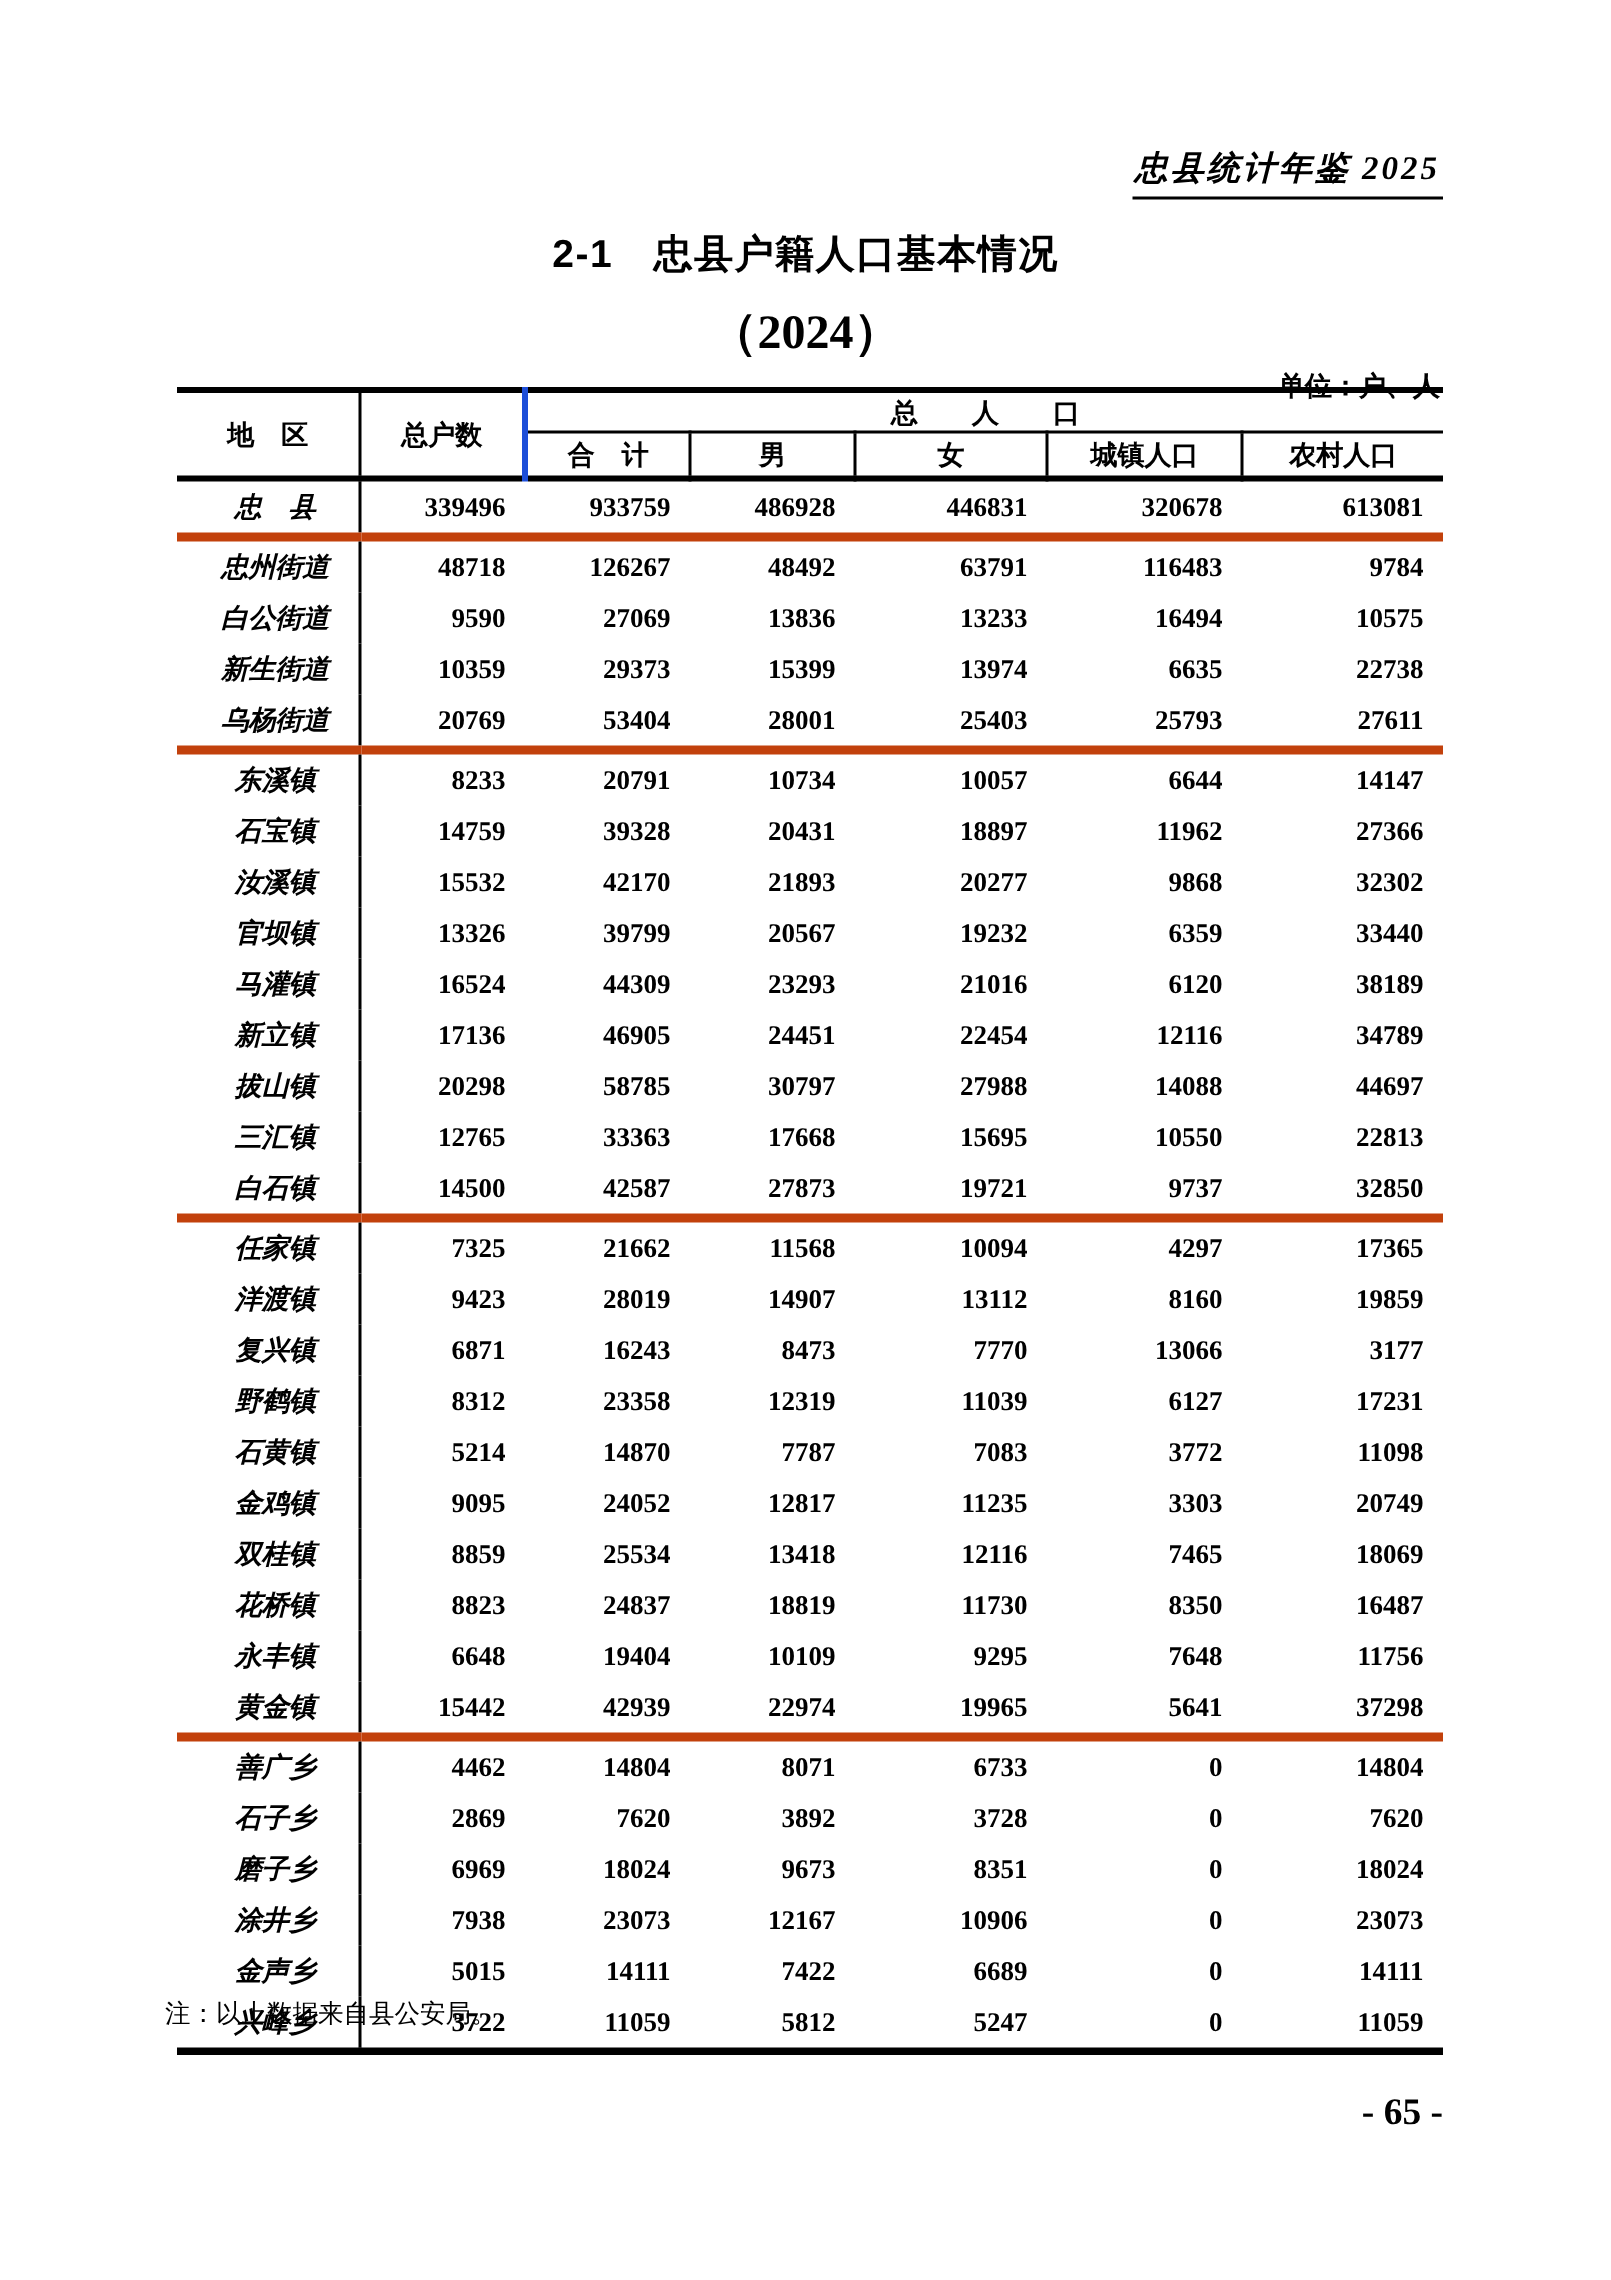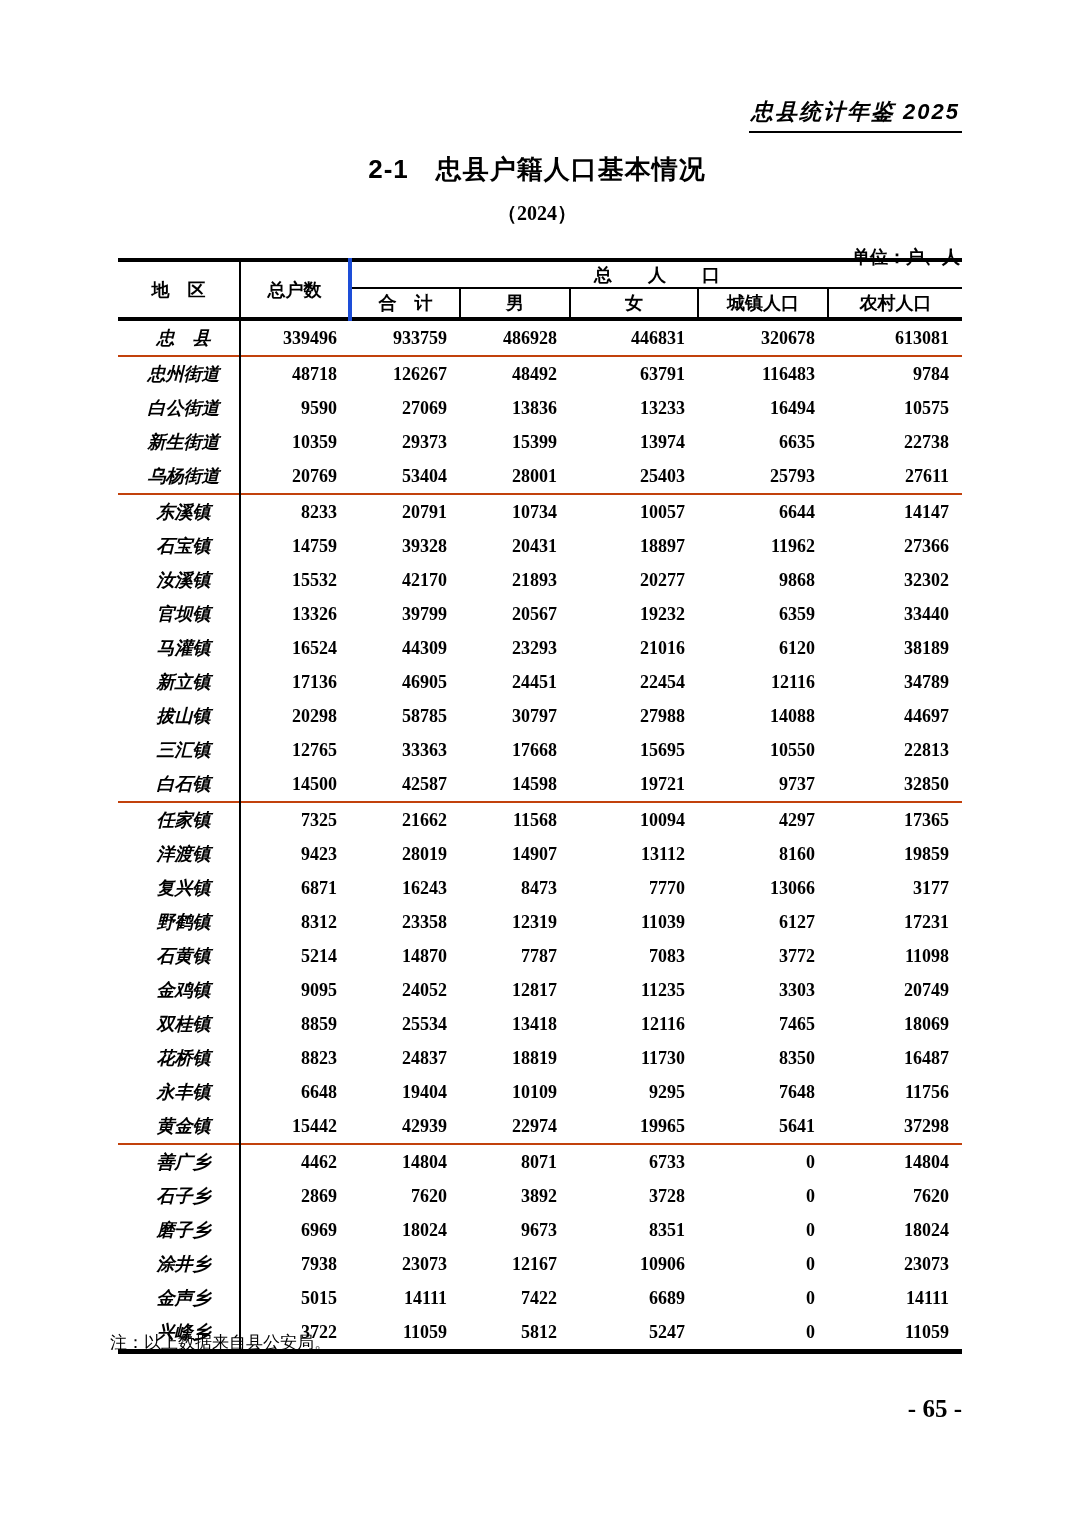--- a/index.html
+++ b/index.html
@@ -9,21 +9,21 @@
     height: 1520px;
     background: #ffffff;
     color: #000000;
     font-family: "Liberation Sans", "DejaVu Sans", sans-serif;
     overflow: hidden;
   }
   .yearbook-header {
     position: absolute;
     top: 97px;
     right: 112px;
-    font-family: Liberation Sans, sans-serif;
+    font-family: Liberation Serif, serif;
     font-style: italic;
     font-weight: bold;
     font-size: 22px;
     letter-spacing: 2px;
     border-bottom: 2px solid #000;
     padding: 0 2px 4px 2px;
   }
   .page-title {
     position: absolute;
     top: 152px;
@@ -34,21 +34,21 @@
     font-weight: bold;
     letter-spacing: 1px;
   }
   .page-subtitle {
     position: absolute;
     top: 200px;
     left: 0;
     width: 100%;
     text-align: center;
     font-family: "Liberation Serif", "DejaVu Serif", serif;
-    font-size: 20px;
+    font-size: 32px;
     font-weight: bold;
   }
   .unit-label {
     position: absolute;
     top: 245px;
     right: 114px;
     font-size: 18px;
     font-weight: bold;
   }
   .tbl-wrap {
@@ -90,21 +90,21 @@
     font-size: 18px;
     padding-left: 10px;
     font-style: italic;
   }
   td.num {
     text-align: right;
     padding-right: 13px;
     font-size: 18px;
     font-family: "Liberation Serif", "DejaVu Serif", serif;
   }
-  tr.group-start td { border-top: 2px solid #c2410c; }
+  tr.group-start td { border-top: 6px solid #c2410c; }
   .note {
     position: absolute;
     top: 1331px;
     left: 110px;
     font-size: 17px;
     font-weight: normal;
   }
   .page-number {
     position: absolute;
     top: 1395px;
@@ -267,21 +267,21 @@
             <td class="num">33363</td>
             <td class="num">17668</td>
             <td class="num">15695</td>
             <td class="num">10550</td>
             <td class="num">22813</td>
           </tr>
           <tr>
             <td class="region">白石镇</td>
             <td class="num">14500</td>
             <td class="num">42587</td>
-            <td class="num">14598</td>
+            <td class="num">27873</td>
             <td class="num">19721</td>
             <td class="num">9737</td>
             <td class="num">32850</td>
           </tr>
           <tr class="group-start">
             <td class="region">任家镇</td>
             <td class="num">7325</td>
             <td class="num">21662</td>
             <td class="num">11568</td>
             <td class="num">10094</td>

